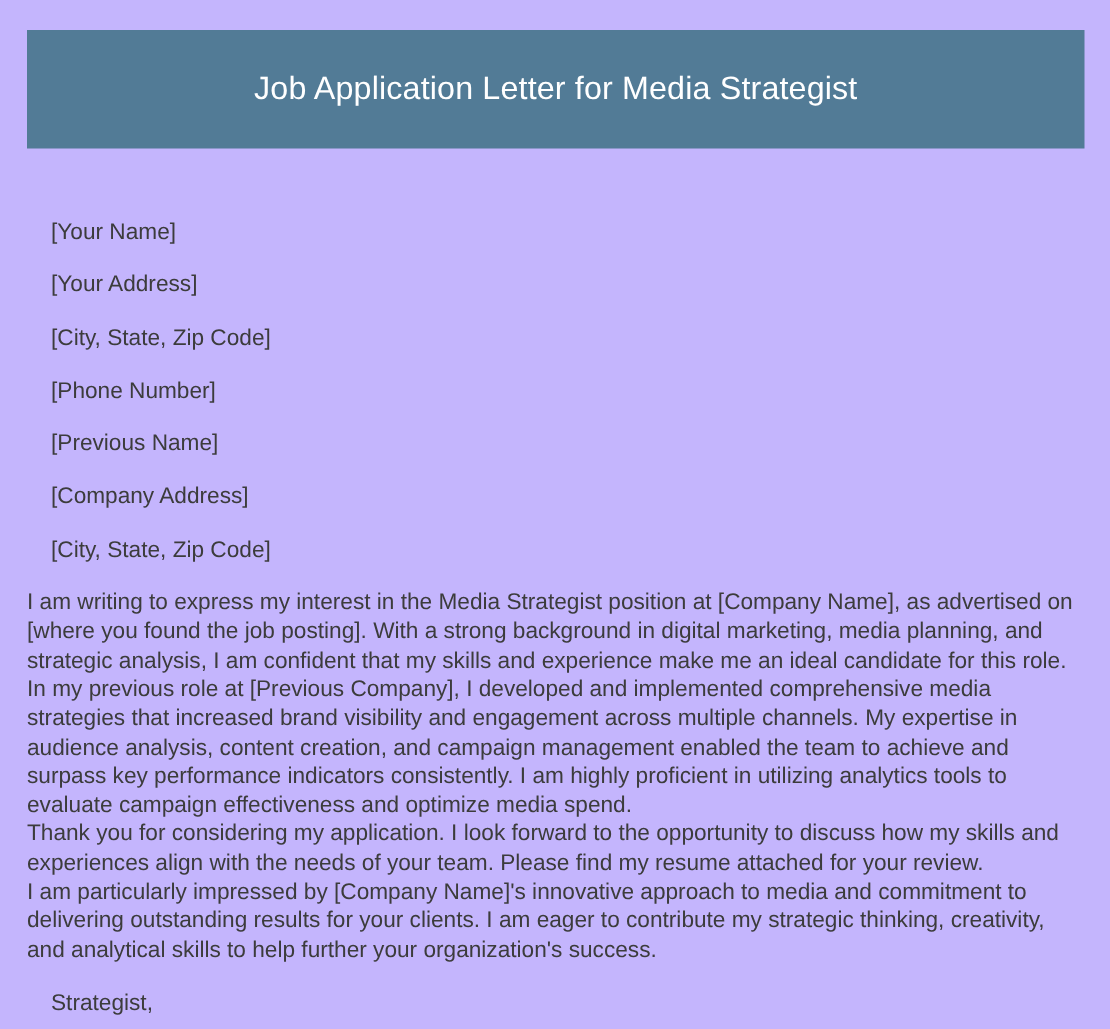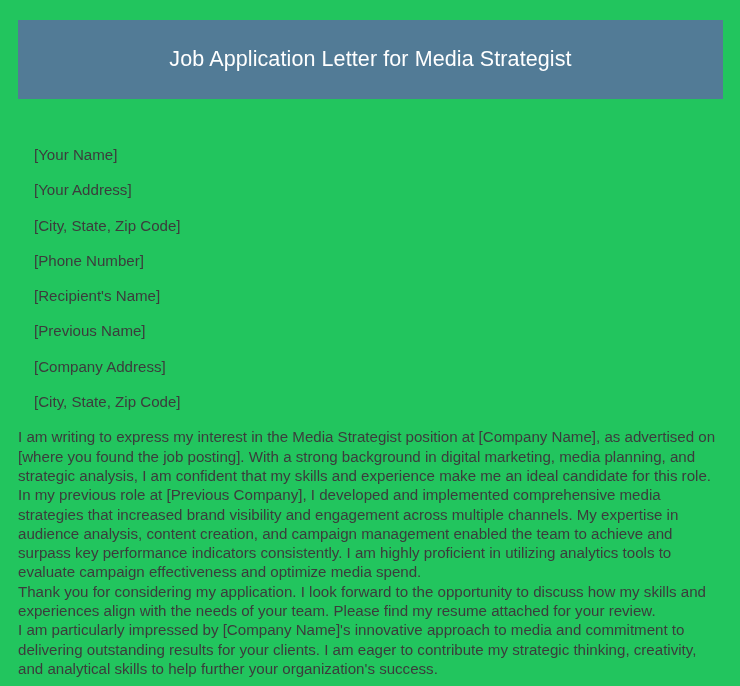--- a/index.html
+++ b/index.html
@@ -10,21 +10,21 @@
     width: 740px;
     height: 686px;
     background: #ffffff;
     font-family: "Liberation Sans", sans-serif;
     overflow: hidden;
   }
   .page {
     position: relative;
     width: 740px;
     height: 686px;
-    background: #22c55e;
+    background: #c4b5fd;
   }
   .letter-banner {
     position: absolute;
     left: 18px;
     top: 20px;
     width: 705px;
     height: 79px;
     background: #527b96;
     display: flex;
     align-items: center;
@@ -72,21 +72,20 @@
   </div>
 
   <div class="letter-body">
 
     <div class="letter-line">[Your Name]</div>
     <div class="letter-line">[Your Address]</div>
     <div class="letter-line">[City, State, Zip Code]</div>
     <div class="letter-line">[Phone Number]</div>
 
 
-    <div class="letter-line">[Recipient's Name]</div>
     <div class="letter-line">[Previous Name]</div>
     <div class="letter-line">[Company Address]</div>
     <div class="letter-line">[City, State, Zip Code]</div>
 
 
     <div class="letter-para">I am writing to express my interest in the Media Strategist position at [Company Name], as advertised on [where you found the job posting]. With a strong background in digital marketing, media planning, and strategic analysis, I am confident that my skills and experience make me an ideal candidate for this role.</div>
     <div class="letter-para">In my previous role at [Previous Company], I developed and implemented comprehensive media strategies that increased brand visibility and engagement across multiple channels. My expertise in audience analysis, content creation, and campaign management enabled the team to achieve and surpass key performance indicators consistently. I am highly proficient in utilizing analytics tools to evaluate campaign effectiveness and optimize media spend.</div>
     <div class="letter-para">Thank you for considering my application. I look forward to the opportunity to discuss how my skills and experiences align with the needs of your team. Please find my resume attached for your review.</div>
     <div class="letter-para">I am particularly impressed by [Company Name]'s innovative approach to media and commitment to delivering outstanding results for your clients. I am eager to contribute my strategic thinking, creativity, and analytical skills to help further your organization's success.</div>
 

